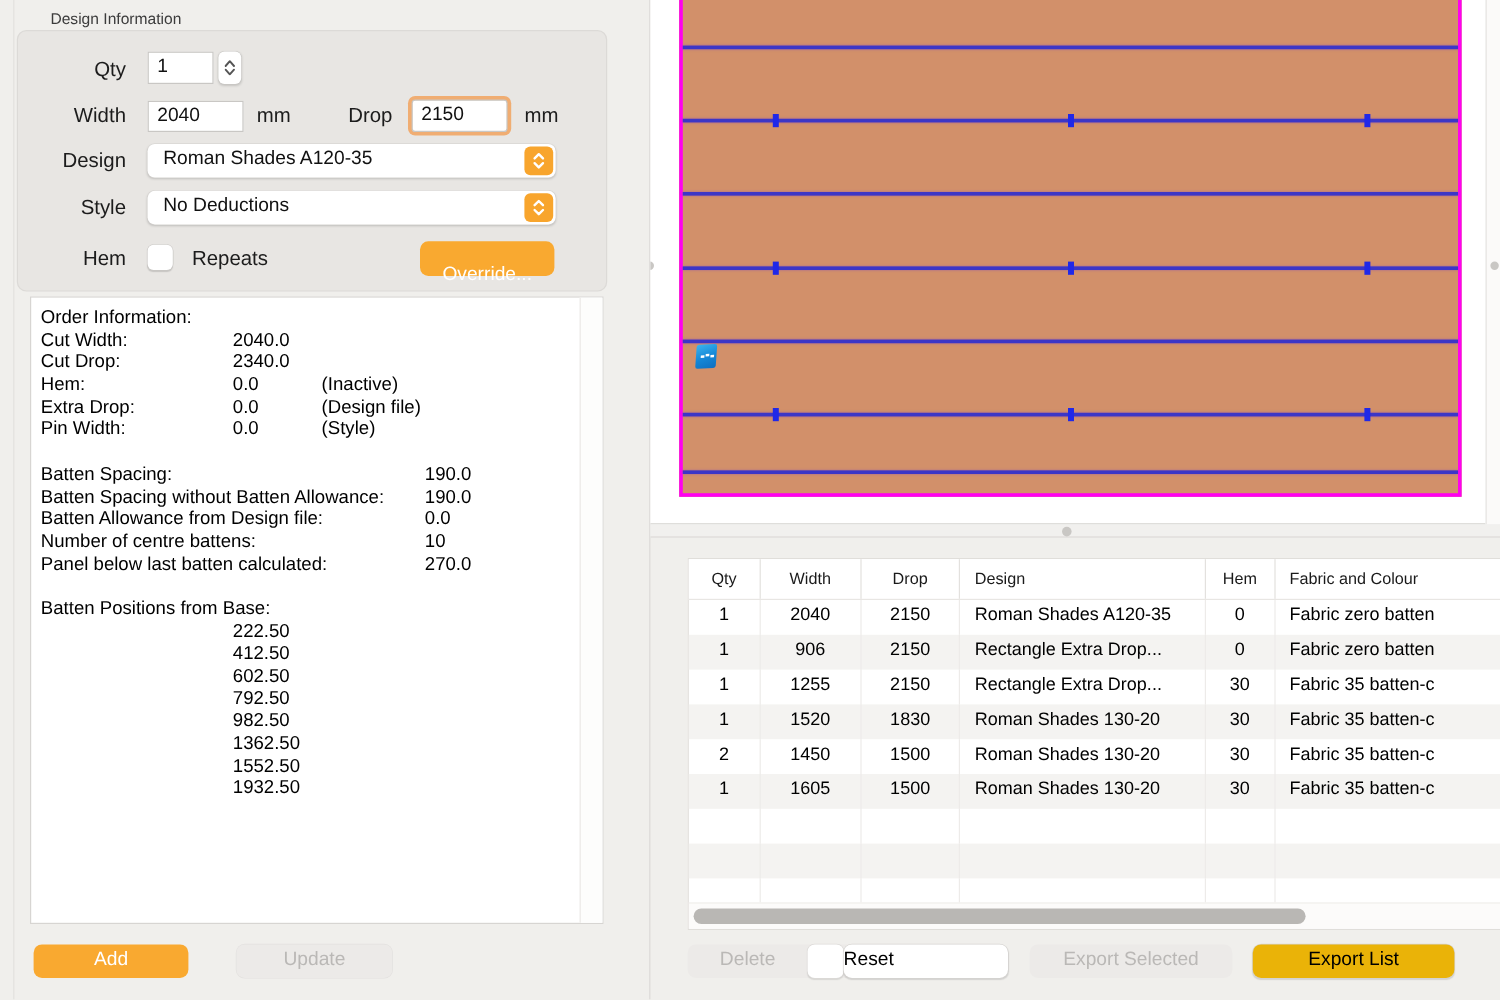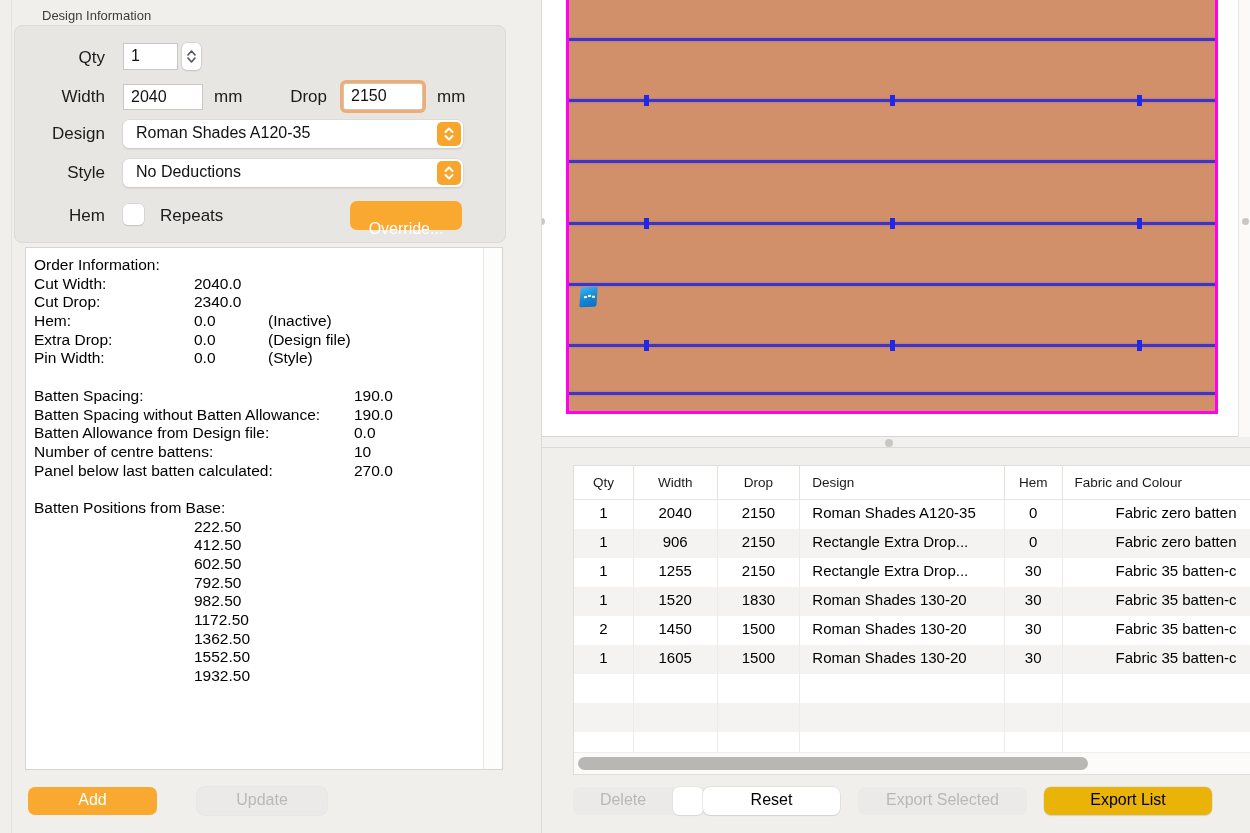--- a/index.html
+++ b/index.html
@@ -55,31 +55,31 @@
   
   .order-table { position:absolute; left:573px; top:465px; width:690px; height:310px; background:#fff; border:1px solid #e0deda; }
   .t-header { display:flex; height:34px; background:#fff; border-bottom:1px solid #e8e6e3; font-size:13.5px; color:#1a1a1a; }
   .t-header .hc { padding-top:9px; border-right:1px solid #e3e1de; }
   .t-row { display:flex; height:29px; font-size:15px; color:#000; }
   .t-row .c { padding-top:4px; border-right:1px solid #edebe9; overflow:hidden; white-space:nowrap; }
   .t-row.alt { background:#f4f3f1; }
   .cw-qty{width:60px; text-align:center;} .cw-width{width:84px; text-align:center;}
   .cw-drop{width:83px; text-align:center;} .cw-design{width:205px; padding-left:12px;}
   .cw-hem{width:58px; text-align:center;} .cw-fabric{width:200px; padding-left:12px; border-right:none !important;}
-  .cw-fabric span { display:inline-block; max-width:131px; overflow:hidden; white-space:nowrap;margin-left:41px; }
+  .cw-fabric span { display:inline-block; max-width:131px; overflow:hidden; white-space:nowrap; }
   .t-row.empty-short { height:22px; }
   .h-scroll { position:absolute; left:0; bottom:0; width:688px; height:22px; background:#fcfbfa; border-top:1px solid #f0eeec; }
   .h-thumb { position:absolute; left:4px; top:4px; width:510px; height:13px; border-radius:7px; background:#b9b7b4; }
 
   
   .bbtn { position:absolute; top:787px; height:28px; padding-top:4px; font-size:16px; text-align:center; border-radius:7px; }
   .grp { left:573px; width:267px; background:#eceae8; color:#bab8b6; }
   .grp .delete-label { position:absolute; left:0; width:100px; top:4px; text-align:center; }
   .grp .mini-sq { position:absolute; left:100px; top:0; width:30px; height:28px; background:#fff; border-radius:6px; box-shadow:0 0 0 .5px #dddbd8,0 1px 1px rgba(0,0,0,.10); }
-  .grp .reset-btn { position:absolute; left:130px; top:0; width:137px; height:28px; padding-top:4px; background:#fff; color:#000; border-radius:7px; box-shadow:0 0 0 .5px #d5d3d0,0 1px 1px rgba(0,0,0,.12); text-align:center; }
+  .grp .reset-btn { position:absolute; left:130px; top:0; width:137px; height:28px; padding-top:4px; background:#fff; color:#000; border-radius:7px; box-shadow:0 0 0 .5px #d5d3d0,0 1px 1px rgba(0,0,0,.12); text-align:left; }
   .export-selected { left:858px; width:169px; background:#eceae8; color:#bab8b6; }
   .export-list { left:1044px; width:168px; background:#eab308; color:#000; box-shadow:0 0 0 .5px #d5d3d0,0 1px 1px rgba(0,0,0,.12); }
 </style>
 </head>
 <body>
 
 <div class="app">
 
   <div class="left-edge-line"></div>
 
@@ -147,21 +147,20 @@
       <div class="oi-line group2"><span>Batten Allowance from Design file:</span><span class="val">0.0</span></div>
       <div class="oi-line group2"><span>Number of centre battens:</span><span class="val">10</span></div>
       <div class="oi-line group2"><span>Panel below last batten calculated:</span><span class="val">270.0</span></div>
       <div class="oi-blank"></div>
       <div class="oi-line">Batten Positions from Base:</div>
       <div class="oi-pos">222.50</div>
       <div class="oi-pos">412.50</div>
       <div class="oi-pos">602.50</div>
       <div class="oi-pos">792.50</div>
       <div class="oi-pos">982.50</div>
-      <div class="oi-pos">1172.50</div>
       <div class="oi-pos">1362.50</div>
       <div class="oi-pos">1552.50</div>
       <div class="oi-pos">1932.50</div>
     </div>
   </div>
 
   <div class="btn-orange add-btn">Add</div>
   <div class="btn-disabled update-btn">Update</div>
 
   <div class="pane-divider-v"></div>

